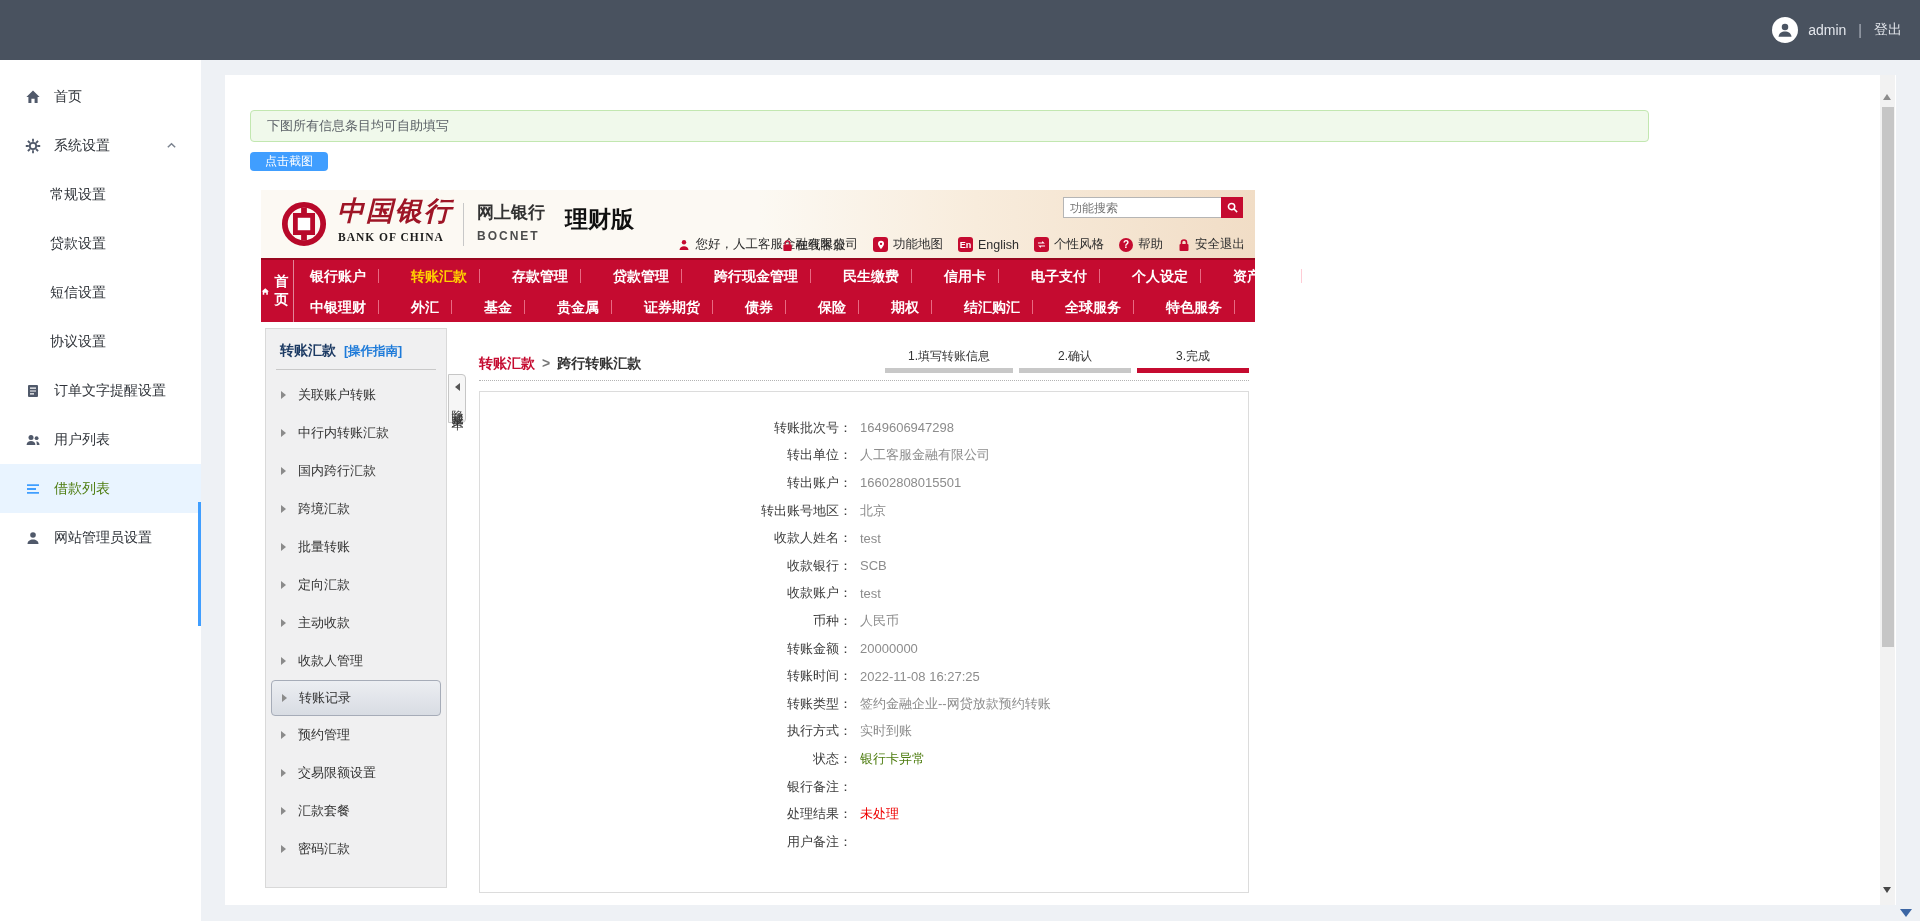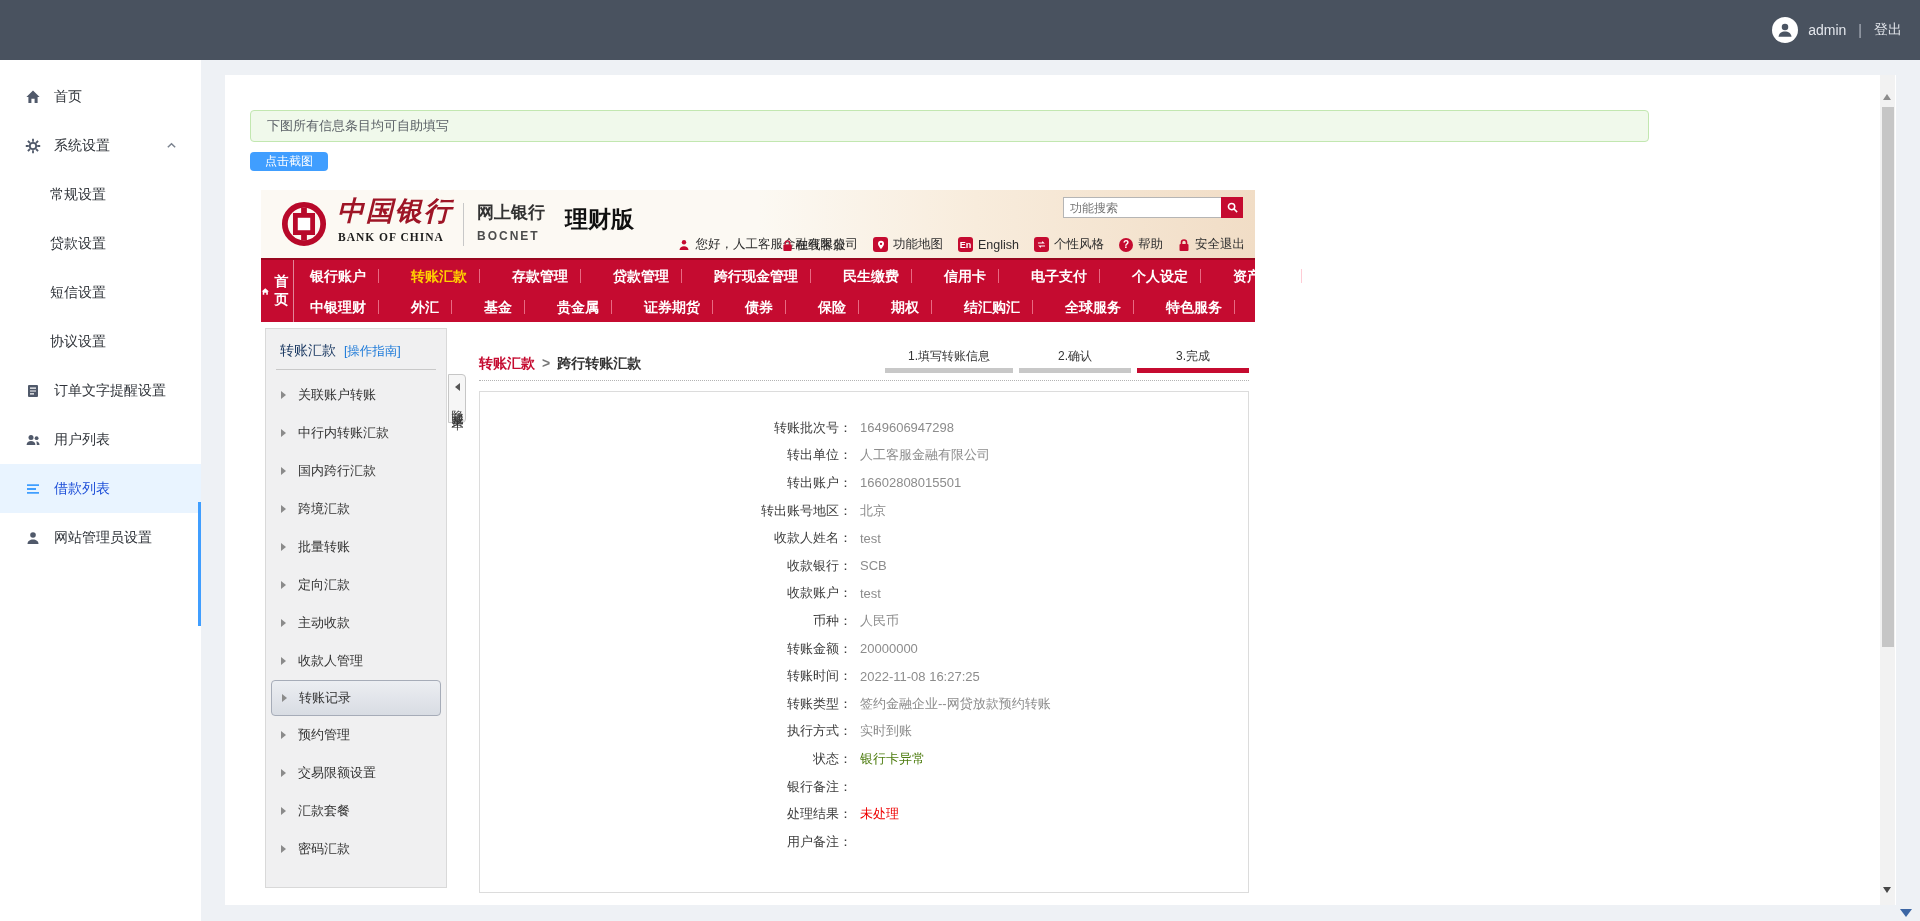--- a/index.html
+++ b/index.html
@@ -12,21 +12,21 @@
   .avatar svg { width:18px; height:18px; color:#4b5563; }
   .topnav .pipe { color:#aeb4bf; margin:0 2px; }
   .topnav .lg { color:#e3e6ec; cursor:pointer; }
 
   
   .sidebar { position:absolute; left:0; top:60px; width:201px; bottom:0; background:#fff; padding-top:12px; }
   .snav-item { height:49px; display:flex; align-items:center; padding-left:25px; font-size:14px; color:#30343a; cursor:pointer; position:relative; }
   .snav-item .ic { width:17px; height:17px; margin-right:12px; color:#50596a; display:flex; align-items:center; }
   .snav-item .ic svg { width:16px; height:16px; }
   .snav-item.sub { padding-left:50px; }
-  .snav-item.active { background:#e9f4ff; color:#1d4ed8; }
+  .snav-item.active { background:#e9f4ff; color:#4d7c0f; }
   .snav-item.active .ic { color:#409eff; }
   .chev { margin-left:auto; margin-right:24px; color:#7a828e; display:flex; }
   .chev svg { width:11px; height:11px; }
   .s-thumb { position:absolute; right:0; top:442px; width:3px; height:124px; background:#409eff; }
 
   
   .main { position:absolute; left:201px; top:60px; right:0; bottom:0; background:#eef1f5; }
   .card { position:absolute; left:24px; top:15px; width:1671px; height:830px; background:#fff; }
 
   .alert { position:absolute; left:25px; top:35px; width:1399px; height:32px; background:#f0f9eb; border:1px solid #c2e7b0; border-radius:4px; font-size:13px; color:#5a6066; line-height:30px; padding-left:16px; }
@@ -59,21 +59,21 @@
   .nav-home { width:64px; display:flex; align-items:center; justify-content:center; gap:5px; font-size:14px; font-weight:bold; border-right:1px solid rgba(255,255,255,.5); cursor:pointer; }
   .nav-rows { flex:1; display:flex; flex-direction:column; }
   .nav-row { height:32px; display:flex; align-items:center; padding-left:4px;gap:20px; }
   .nav-it { padding:0 12px; font-size:14px; font-weight:bold; border-right:1px solid rgba(255,170,185,.6); line-height:14px; cursor:pointer; white-space:nowrap; }
   .nav-row .nav-it:last-child { border-right:none; }
   .nav-it.on { color:#ffd100; }
 
   .bk-body { position:relative; height:578px; background:#fff; }
 
   .smenu { position:absolute; left:4px; top:6px; width:182px; height:560px; background:#f0f0f1; border:1px solid #d9d9d9; }
-  .smenu-title { padding:13px 12px 9px 14px; font-size:14px; font-weight:normal; color:#1c3a63; }
+  .smenu-title { padding:13px 12px 9px 14px; font-size:14px; font-weight:bold; color:#1c3a63; }
   .smenu-title .guide { color:#1d7ad9; font-size:12.5px; margin-left:4px; cursor:pointer; }
   .smenu-hr { height:1px; background:#c9c9c9; margin:0 10px; }
   .smenu-items { margin-top:6px; }
   .sm-it { position:relative; height:38px; display:flex; align-items:center; padding-left:32px; font-size:13px; color:#333; cursor:pointer; }
   .sm-it .caret { position:absolute; left:15px; width:0; height:0; border-left:5px solid #8b8b8b; border-top:4px solid transparent; border-bottom:4px solid transparent; }
   .sm-it.sel { background:linear-gradient(#eceef2,#d8dce3); border:1px solid #a6acb8; border-radius:4px; margin:0 5px; padding-left:27px; height:36px; }
   .sm-it.sel .caret { left:10px; }
 
   .collapse { position:absolute; left:187px; top:52px; width:18px; border:1px solid #c6c6c6; background:#f6f6f6; border-radius:0 4px 4px 0; padding:8px 0 10px; display:flex; flex-direction:column; align-items:center; gap:9px; cursor:pointer; }
   .collapse .arr { width:0; height:0; border-right:5px solid #555; border-top:4px solid transparent; border-bottom:4px solid transparent; }

